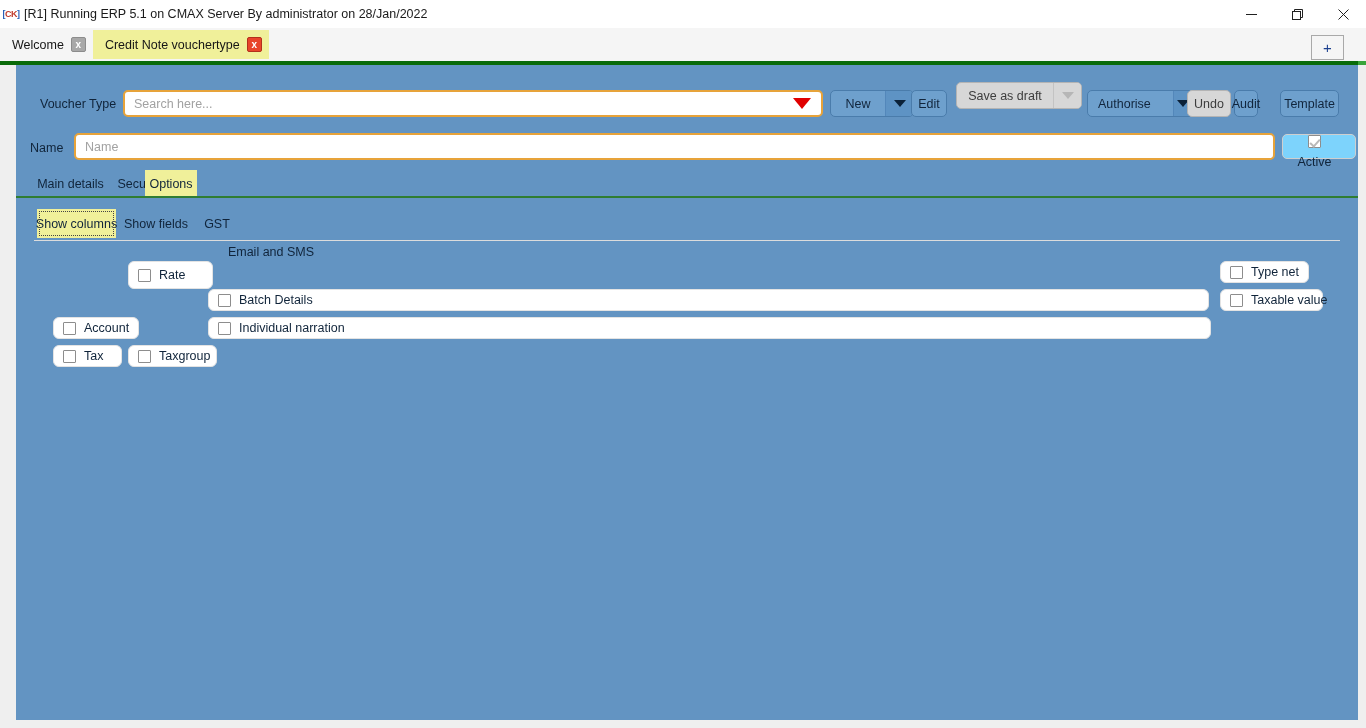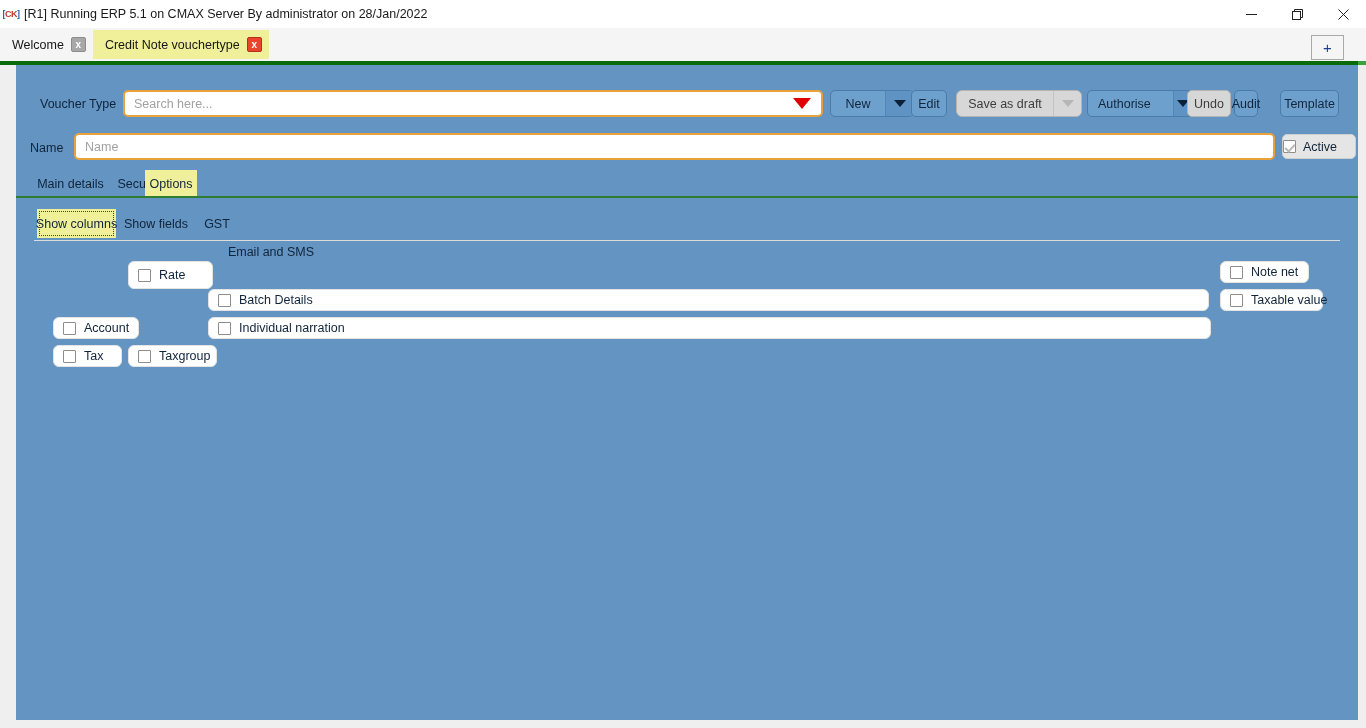--- a/index.html
+++ b/index.html
@@ -152,26 +152,26 @@
   }
   .caret.dim { border-top-color: #b6b6b6; }
   .btn.grey {
     background: #d7d7d7; border-color: #b4b4b4; color: #3d3d3d;
   }
   .btn.grey .arrowbox { background: #d7d7d7; border-left-color: #c3c3c3; }
 
   
   .active-box {
     position: absolute;
-    background: #e5e5e5;
+    background: #7dd3fc;
     border: 1px solid #cfcfcf;
     border-radius: 5px;
     display: flex; align-items: center; gap: 7px;
     padding: 0 9px 0 0;
-    font-size: 12.5px; color: #10243a;
+    font-size: 12.5px; color: #10243a; flex-direction: column;
   }
   .cbx {
     width: 13px; height: 13px;
     border: 1px solid #8d8d8d;
     background: #ffffff;
     border-radius: 1px;
     display: inline-block; position: relative; flex: none;
   }
   .cbx.checked-dim::after {
     content: "";
@@ -271,21 +271,21 @@
     <span class="lab">New</span>
     <span class="arrowbox">
         <i class="caret"></i>
       </span>
   </div>
 
   <div class="btn" style="left:895px; top:25px; width:36px; height:27px;">
     <span>Edit</span>
   </div>
 
-  <div class="btn split grey" style="left:940px; top:25px; width:126px; height:27px;border-radius:6px;">
+  <div class="btn split grey" style="left:940px; top:17px; width:126px; height:27px;">
     <span class="lab">Save as draft</span>
     <span class="arrowbox">
         <i class="caret dim"></i>
       </span>
   </div>
 
   <div class="btn split" style="left:1071px; top:25px; width:107px; height:27px;gap:12px;">
     <span class="lab">Authorise</span>
     <span class="arrowbox">
         <i class="caret"></i>
@@ -345,21 +345,21 @@
     <span>Rate</span>
   </div>
 
   <div class="pill" style="left:192px; top:224px; width:1001px; height:22px;">
     <span class="cbx"></span>
     <span>Batch Details</span>
   </div>
 
   <div class="pill" style="left:1204px; top:196px; width:89px; height:22px;">
     <span class="cbx"></span>
-    <span>Note net</span>
+    <span>Type net</span>
   </div>
 
   <div class="pill" style="left:1204px; top:224px; width:103px; height:22px;">
     <span class="cbx"></span>
     <span>Taxable value</span>
   </div>
 
   <div class="pill" style="left:37px; top:252px; width:86px; height:22px;">
     <span class="cbx"></span>
     <span>Account</span>

